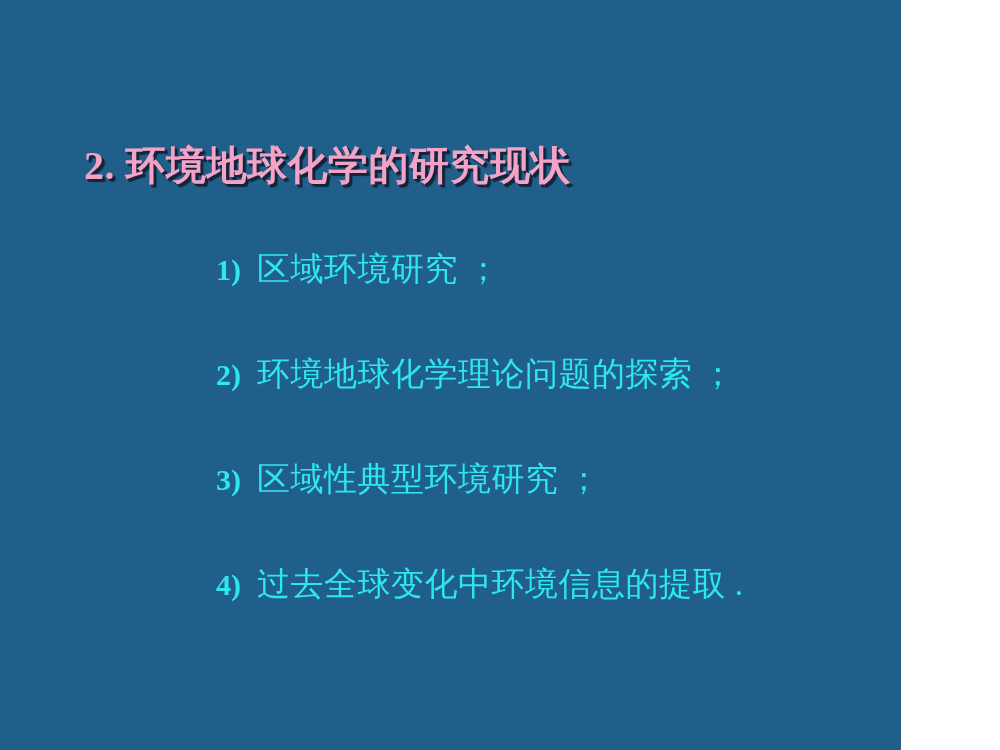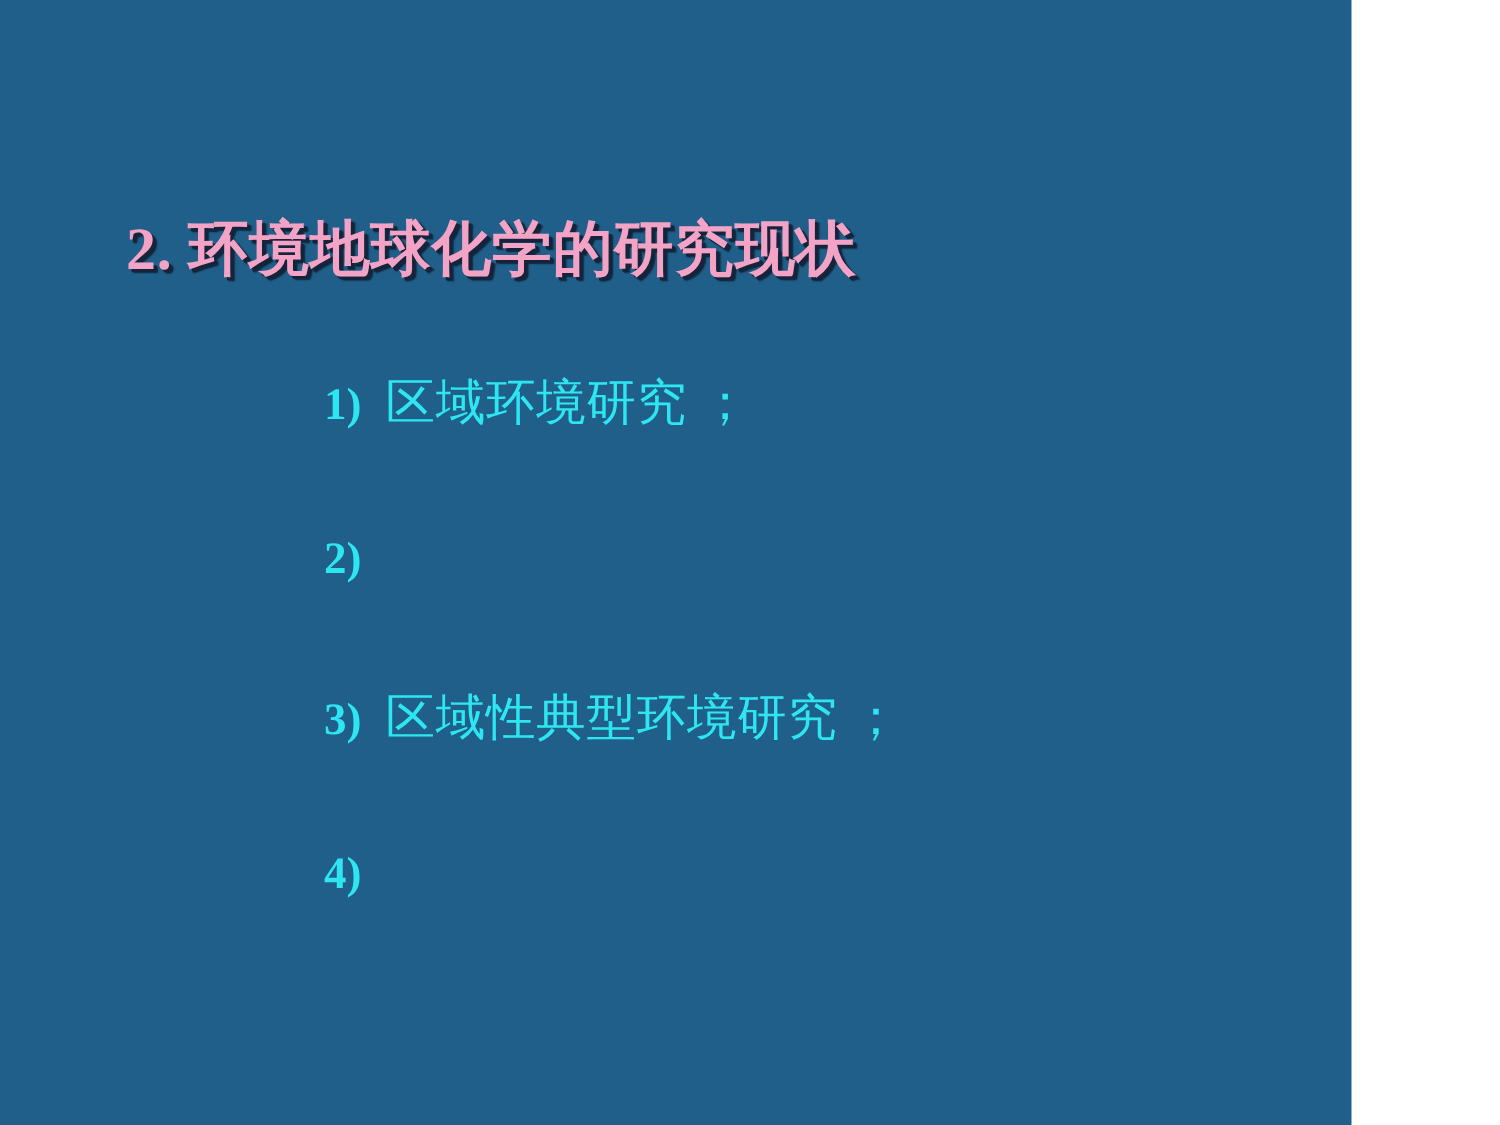--- a/index.html
+++ b/index.html
@@ -84,25 +84,27 @@
 
   <div id="bullet-list">
 
     <div class="bullet-row">
       <span class="bullet-marker">1)</span>
       <span class="bullet-text">区域环境研究 ；</span>
     </div>
 
     <div class="bullet-row">
       <span class="bullet-marker">2)</span>
+      <span class="bullet-text">环境地球化学理论问题的探索 ；</span>
     </div>
 
     <div class="bullet-row">
       <span class="bullet-marker">3)</span>
       <span class="bullet-text">区域性典型环境研究 ；</span>
     </div>
 
     <div class="bullet-row">
       <span class="bullet-marker">4)</span>
+      <span class="bullet-text">过去全球变化中环境信息的提取 .</span>
     </div>
 
   </div>
 </div>
 
 </body></html>

